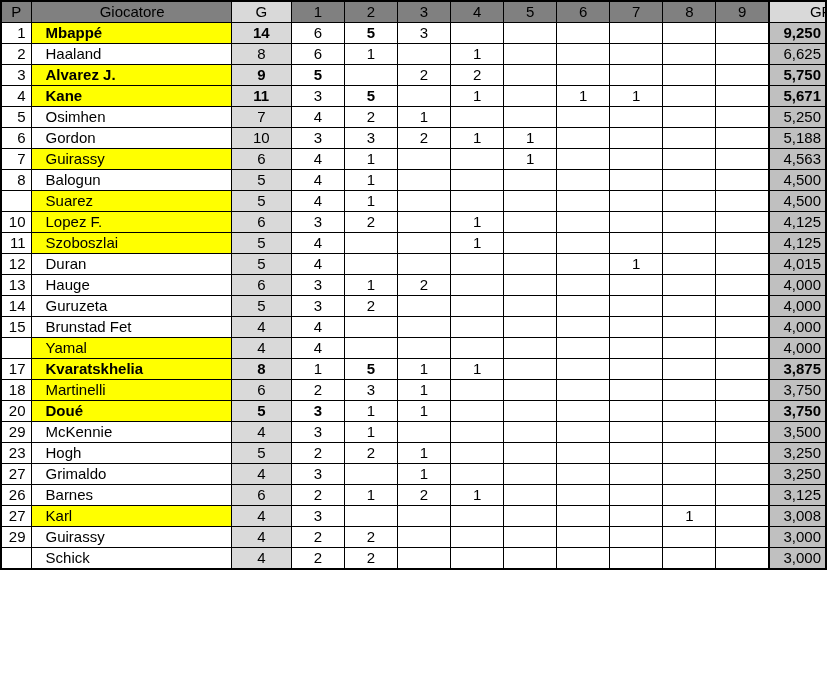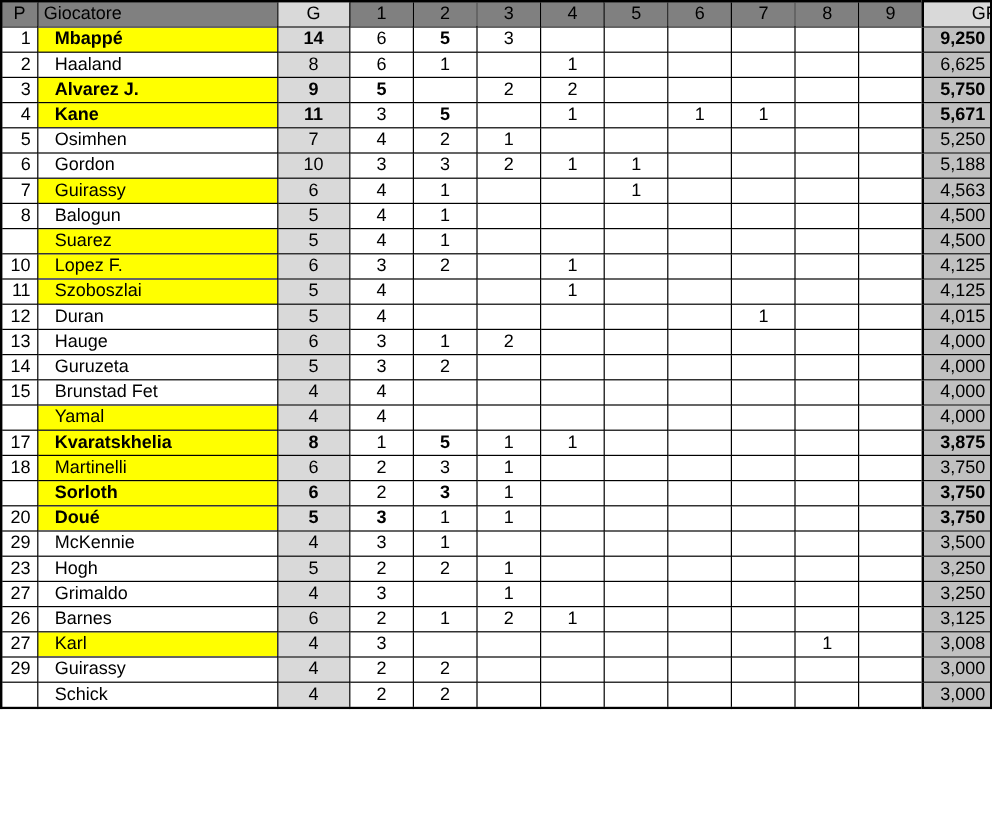--- a/index.html
+++ b/index.html
@@ -24,21 +24,21 @@
     border:1px solid var(--border);
     height:20px;
     padding:0 3px;
     overflow:hidden;
     white-space:nowrap;
     line-height:20px;
   }
   th{font-weight:normal;}
   .hdr-dark{background:var(--hdr-dark);text-align:center;}
   .hdr-light{background:var(--hdr-light);text-align:center;}
-  .hdr-name{text-align:left;padding-left:5px;}
+  .hdr-name{text-align:center;padding-left:5px;}
   .c-p{text-align:right;padding-right:5px;background:#fff;}
   .c-name{text-align:left;padding-left:14px;background:#fff;}
   .c-g{background:var(--g-bg);text-align:center;}
   .c-num{text-align:center;background:#fff;}
   .c-gp{background:var(--gp-bg);text-align:right;padding-right:4px;border-left:2px solid var(--border);}
   .gp-h{border-left:2px solid var(--border);padding-left:40px;}
   .hl{background:var(--hl);}
   .b{font-weight:bold;}
 </style>
 </head>
@@ -342,35 +342,20 @@
         <td class="c-num">1</td>
         <td class="c-num"></td>
         <td class="c-num"></td>
         <td class="c-num"></td>
         <td class="c-num"></td>
         <td class="c-num"></td>
         <td class="c-num"></td>
         <td class="c-gp">3,750</td>
       </tr>
       <tr>
-        <td class="c-p"></td>
-        <td class="c-name hl b">Sorloth</td>
-        <td class="c-g b">6</td>
-        <td class="c-num">2</td>
-        <td class="c-num b">3</td>
-        <td class="c-num">1</td>
-        <td class="c-num"></td>
-        <td class="c-num"></td>
-        <td class="c-num"></td>
-        <td class="c-num"></td>
-        <td class="c-num"></td>
-        <td class="c-num"></td>
-        <td class="c-gp b">3,750</td>
-      </tr>
-      <tr>
         <td class="c-p">20</td>
         <td class="c-name hl b">Doué</td>
         <td class="c-g b">5</td>
         <td class="c-num b">3</td>
         <td class="c-num">1</td>
         <td class="c-num">1</td>
         <td class="c-num"></td>
         <td class="c-num"></td>
         <td class="c-num"></td>
         <td class="c-num"></td>

